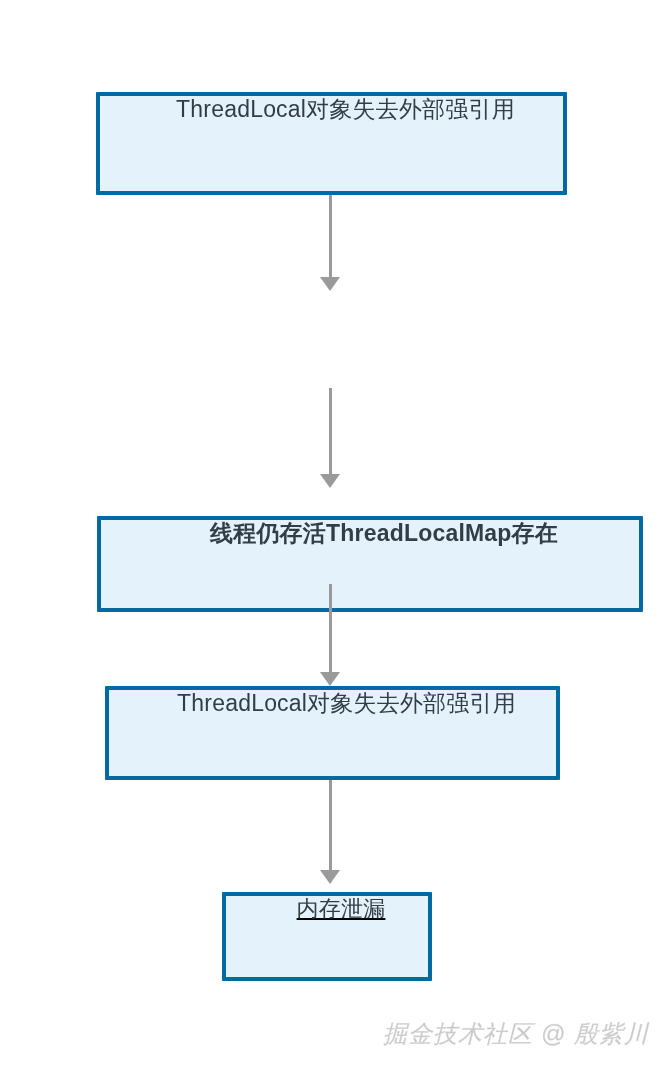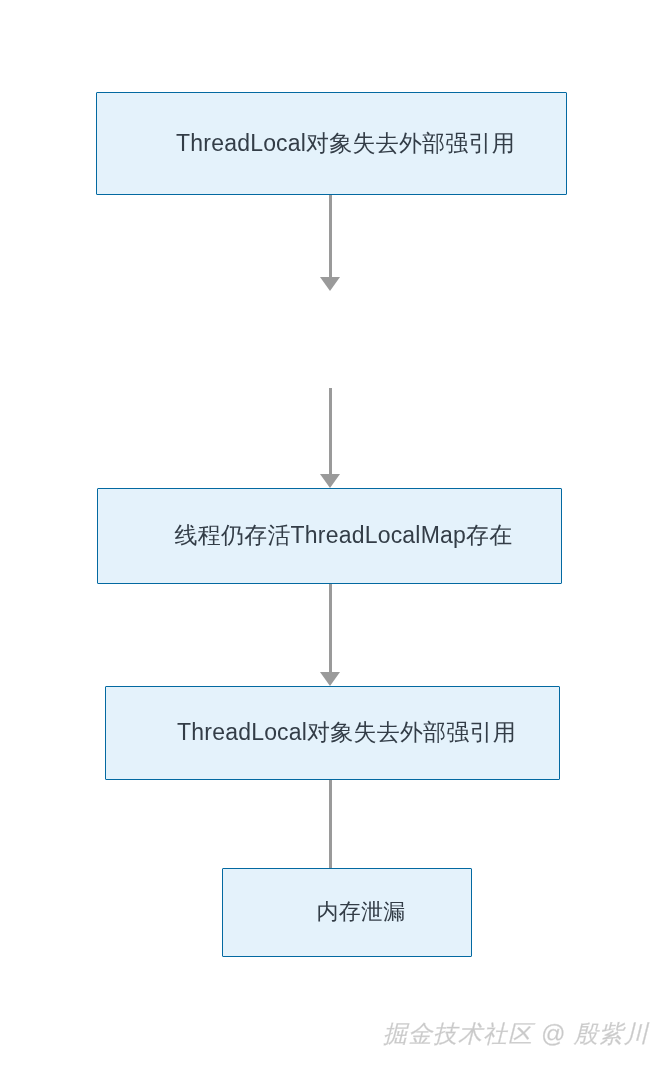--- a/index.html
+++ b/index.html
@@ -14,23 +14,22 @@
     position: relative;
     width: 660px;
     height: 1072px;
     background: #ffffff;
     overflow: hidden;
   }
   .node {
     position: absolute;
     box-sizing: border-box;
     background: #e4f2fb;
-    border: 1px solid #0369a1;
+    border: 4px solid #0369a1;
     display: flex;
-    align-items: center;
     justify-content: center;
     border-radius: 1px;
     padding-left: 28px;
   }
   .node-label {
     color: #333d47;
     font-size: 23px;
     line-height: 1.2;
     letter-spacing: 0.2px;
     white-space: nowrap;
@@ -86,37 +85,37 @@
     <div class="edge-line" style="height:82px;"></div>
     <div class="edge-head" style="top:82px;"></div>
   </div>
 
 
   <div class="edge" style="left:330px; top:388px; height:100px;">
     <div class="edge-line" style="height:86px;"></div>
     <div class="edge-head" style="top:86px;"></div>
   </div>
 
-  <div class="node" style="left:97px; top:488px; width:465px; height:96px;">
+  <div class="node" style="left:97px; top:516px; width:546px; height:96px;font-weight:bold;">
     <span class="node-label">线程仍存活ThreadLocalMap存在</span>
   </div>
 
   <div class="edge" style="left:330px; top:584px; height:102px;">
     <div class="edge-line" style="height:88px;"></div>
     <div class="edge-head" style="top:88px;"></div>
   </div>
 
   <div class="node" style="left:105px; top:686px; width:455px; height:94px;">
     <span class="node-label">ThreadLocal对象失去外部强引用</span>
   </div>
 
   <div class="edge" style="left:330px; top:780px; height:104px;">
     <div class="edge-line" style="height:90px;"></div>
     <div class="edge-head" style="top:90px;"></div>
   </div>
 
-  <div class="node" style="left:222px; top:868px; width:250px; height:89px;">
+  <div class="node" style="left:222px; top:892px; width:210px; height:89px;text-decoration:underline;">
     <span class="node-label small">内存泄漏</span>
   </div>
 
   <div class="watermark" style="left:383px; top:1018px;">掘金技术社区 @ 殷紫川</div>
 
 </div>
 
 </body></html>

